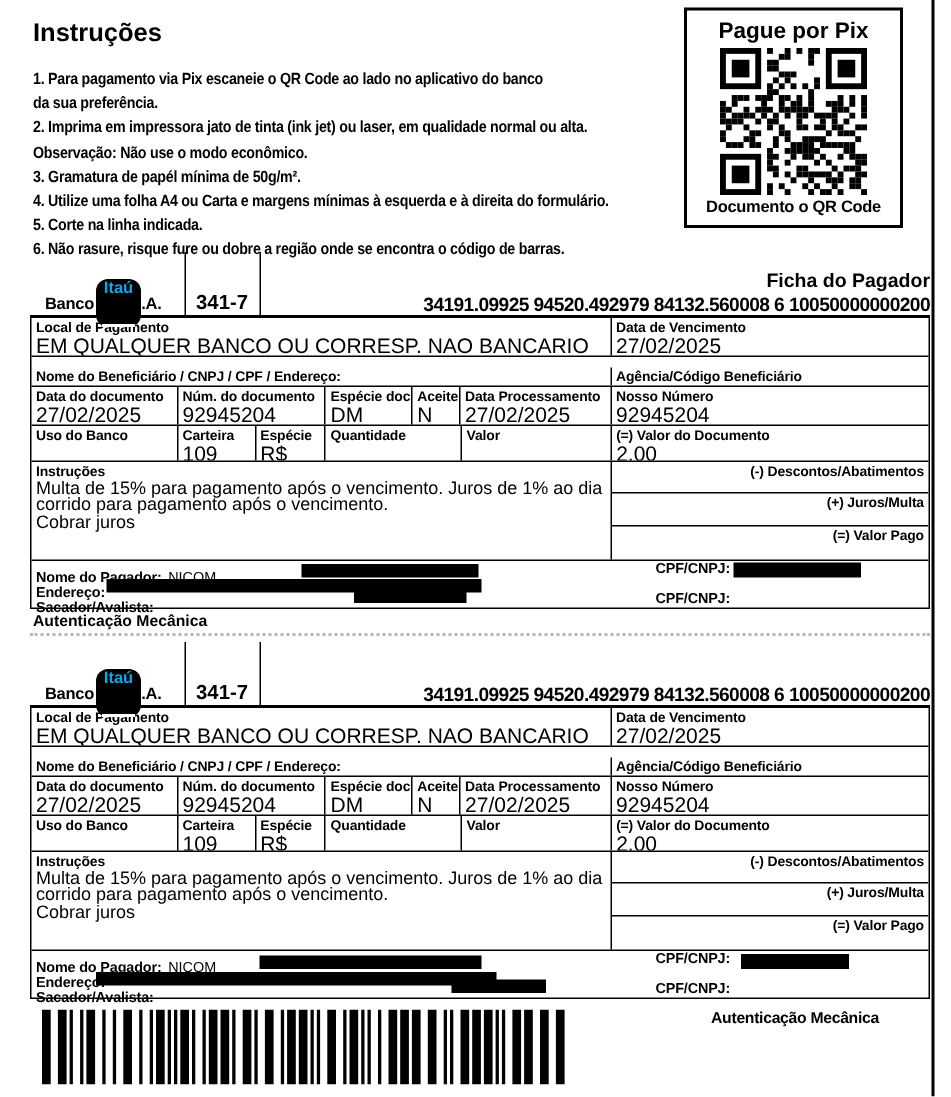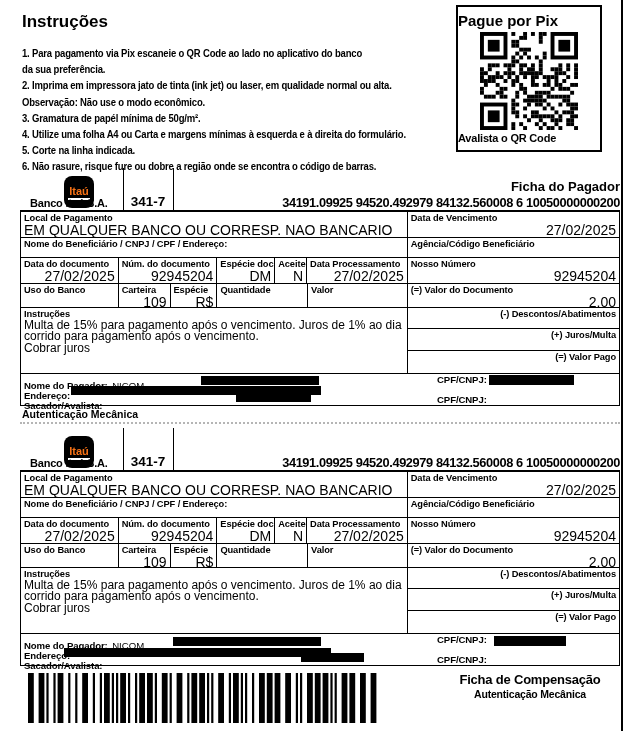--- a/index.html
+++ b/index.html
@@ -11,51 +11,51 @@
   .page-border-right{position:absolute;left:621px;top:0;width:2px;height:731px;background:#000;}
 
   
   .instructions{position:absolute;left:22px;top:12px;width:430px;}
   .instr-title{font-size:17px;font-weight:bold;margin:0 0 13px 0;}
   .instr-line{font-size:10.8px;font-weight:bold;line-height:16.2px;white-space:nowrap;
               letter-spacing:-0.2px;transform:scaleX(0.88);transform-origin:left center;}
 
   
   .pix-box{position:absolute;left:456px;top:5px;width:146px;height:147px;border:2px solid #000;
-           box-sizing:border-box;text-align:left;background:#fff;}
+           box-sizing:border-box;text-align:center;background:#fff;}
   .pix-title{font-size:15px;font-weight:bold;margin-top:5px;}
   .qr{width:98px;height:98px;margin:3px auto 0;display:block;}
   .pix-caption{font-size:11px;font-weight:bold;margin-top:2px;letter-spacing:-0.2px;}
 
   
   .boleto{position:absolute;left:20px;width:600px;}
   #boleto1{top:168px;}
   #boleto2{top:428px;}
 
   .b-header{position:relative;height:42px;}
   .hsep{position:absolute;top:0;width:1px;height:42px;background:#000;}
   .hsep.s1{left:103px;} .hsep.s2{left:153px;}
-  .itau-logo{position:absolute;left:44px;top:8px;width:30px;height:32px;background:#000;
-             border-radius:8px;color:#f97316;display:flex;align-items:center;justify-content:center;}
+  .itau-logo{position:absolute;left:44px;top:18px;width:30px;height:32px;background:#000;
+             border-radius:8px;color:#0ea5e9;display:flex;justify-content:center;}
   .itau-logo span{font-size:11px;font-weight:bold;border-bottom:2px solid #fff;padding:0 1px 1px 1px;}
   .bank-name{position:absolute;left:10px;bottom:1px;font-size:11px;font-weight:bold;letter-spacing:-0.2px;}
   .bank-code{position:absolute;left:103px;width:50px;bottom:1px;text-align:center;font-size:13.5px;font-weight:bold;}
   .recibo{position:absolute;right:0;bottom:16px;font-size:13px;font-weight:bold;}
   .digitable{position:absolute;right:0;bottom:0;font-size:12.8px;font-weight:bold;
              letter-spacing:-0.4px;white-space:nowrap;}
 
   .b-table{border:1.5px solid #000;border-top:2.5px solid #000;box-sizing:border-box;background:#fff;}
   .trow{display:flex;border-bottom:1px solid #000;box-sizing:border-box;}
   .trow:last-child{border-bottom:none;}
   .cell{border-right:1px solid #000;box-sizing:border-box;padding:1px 3px;overflow:hidden;}
   .cell:last-child{border-right:none;}
   .lbl{font-size:9.3px;font-weight:bold;line-height:10.5px;white-space:nowrap;letter-spacing:-0.1px;}
   .val{font-size:14px;line-height:12px;}
-  .vc{text-align:right;}
-  .rowA{height:26px;} .rowB{height:20px;} .rowC{height:26px;} .rowD{height:24px;}
+  .vc{text-align:left;}
+  .rowA{height:26px;} .rowB{height:20px;align-items:flex-end;} .rowC{height:26px;} .rowD{height:24px;}
   .rowE{height:66px;} .rowF{height:31px;position:relative;}
   .wL{width:388px;} .wR{width:212px;}
   .cA1{width:98px;} .cA2{width:99px;} .cA3{width:58px;} .cA4{width:32px;} .cA5{width:101px;}
   .cB1{width:98px;} .cB2{width:52px;} .cB3{width:47px;} .cB4{width:91px;} .cB5{width:100px;}
   .instr-cell .val{font-size:12px;line-height:11.5px;}
   .sub{height:21.3px;border-bottom:1px solid #000;box-sizing:border-box;padding:1px 3px;text-align:right;}
   .sub:last-child{border-bottom:none;}
   .rowE .wR{padding:0;}
 
   .f-line{position:absolute;left:3px;right:3px;height:10px;}
@@ -303,21 +303,21 @@
       <rect x="0" y="0" width="28" height="28" fill="#000"></rect>
       <rect x="4" y="4" width="20" height="20" fill="#fff"></rect>
       <rect x="8" y="8" width="12" height="12" fill="#000"></rect>
       <rect x="72" y="0" width="28" height="28" fill="#000"></rect>
       <rect x="76" y="4" width="20" height="20" fill="#fff"></rect>
       <rect x="80" y="8" width="12" height="12" fill="#000"></rect>
       <rect x="0" y="72" width="28" height="28" fill="#000"></rect>
       <rect x="4" y="76" width="20" height="20" fill="#fff"></rect>
       <rect x="8" y="80" width="12" height="12" fill="#000"></rect>
     </svg>
-  <div class="pix-caption">Avalista o QR Code</div>
+  <div class="pix-caption">Documento o QR Code</div>
 </section>
 
 <section class="boleto" id="boleto1">
   <div class="b-header">
     <div class="itau-logo">
         <span>Itaú</span>
       </div>
     <div class="bank-name">Banco Itaú S.A.</div>
     <div class="hsep s1"></div>
     <div class="bank-code">341-7</div>
@@ -608,16 +608,15 @@
       <rect x="286.8" y="0" width="5.8" height="50" fill="#000"></rect>
       <rect x="294.6" y="0" width="5.8" height="50" fill="#000"></rect>
       <rect x="302.4" y="0" width="2.2" height="50" fill="#000"></rect>
       <rect x="306.6" y="0" width="2.2" height="50" fill="#000"></rect>
       <rect x="313.6" y="0" width="5.8" height="50" fill="#000"></rect>
       <rect x="321.4" y="0" width="5.8" height="50" fill="#000"></rect>
       <rect x="332.0" y="0" width="5.8" height="50" fill="#000"></rect>
       <rect x="342.6" y="0" width="5.8" height="50" fill="#000"></rect>
     </svg>
   <div class="ficha">
-    <div class="ficha-title">Ficha de Compensação</div>
     <div class="ficha-sub">Autenticação Mecânica</div>
   </div>
 </section>
 
 </body></html>

